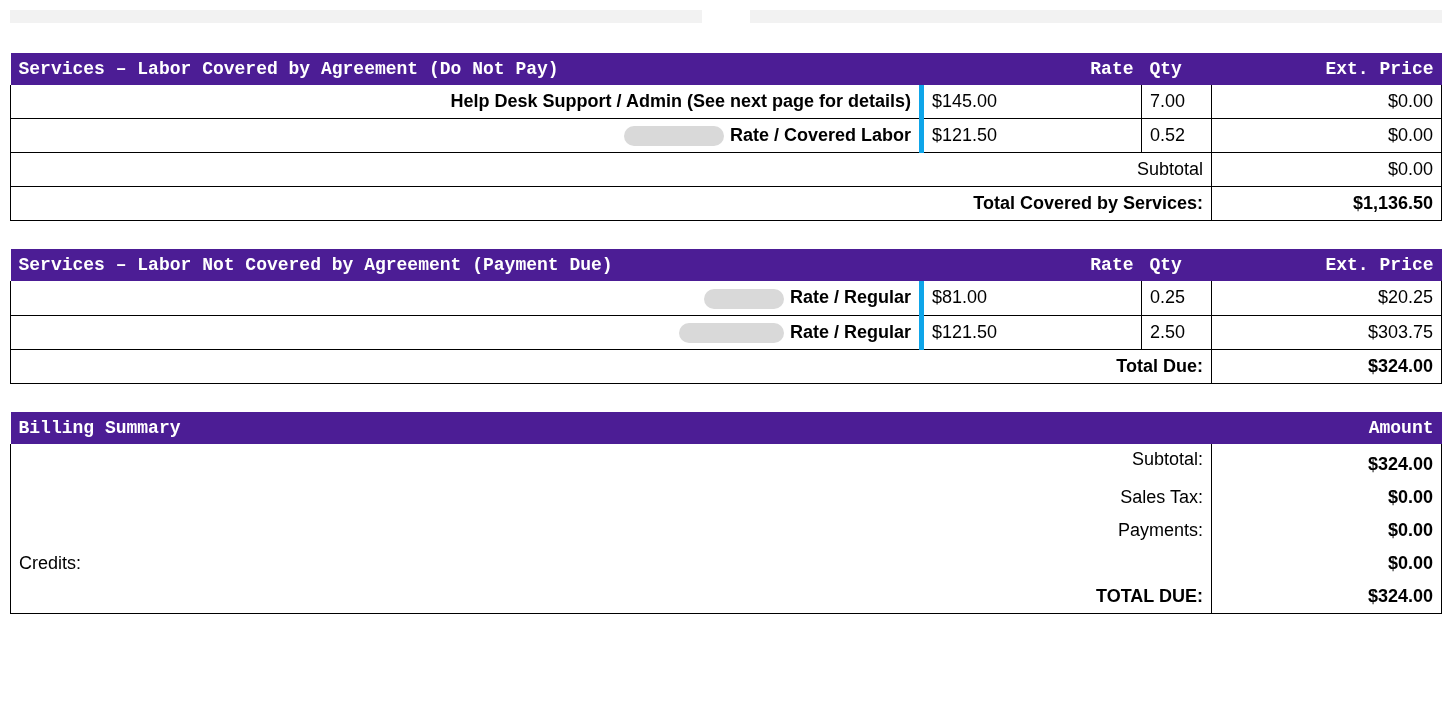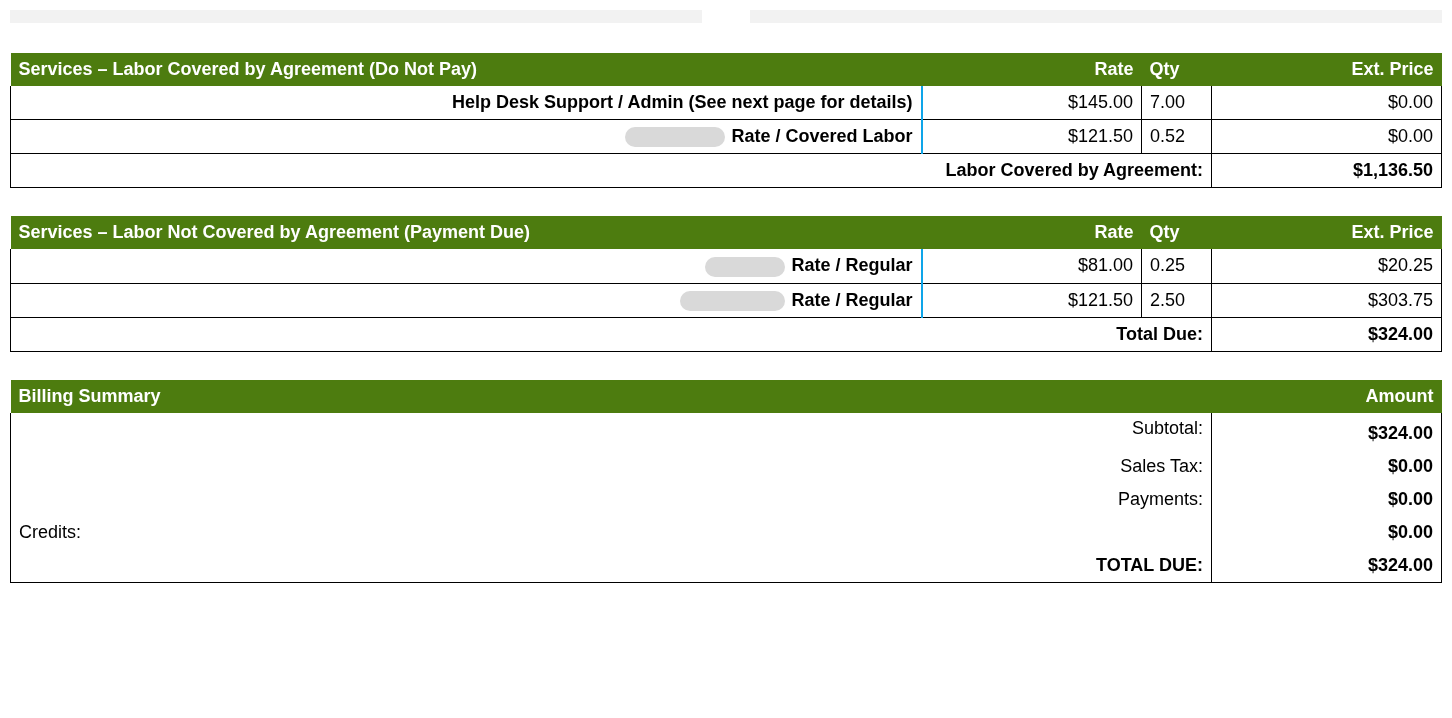--- a/index.html
+++ b/index.html
@@ -16,37 +16,38 @@
   table {
     border-collapse: collapse;
     width: 100%;
     table-layout: fixed;
   }
   th, td {
     padding: 6px 8px;
     vertical-align: middle;
   }
   .hdr {
-    background: #4d7c0f;
+    background: #4c1d95;
     color: #fff;
     font-weight: bold;
     text-align: left;
+    font-family: Liberation Mono, monospace;
   }
   .hdr.r { text-align: right; }
   .hdr.c { }
   .col-desc { width: auto; }
   .col-rate { width: 220px; }
   .col-qty { width: 70px; }
   .col-ext { width: 230px; }
   .col-amt { width: 230px; }
 
   .row td { border-top: 1px solid #000; }
   .row:first-of-type td { border-top: none; }
   .row td.cell-desc { font-weight: bold; text-align: right; }
-  .row td.cell-rate { text-align: right; border-left: 2px solid #0ea5e9; }
+  .row td.cell-rate { text-align: left; border-left: 5px solid #0ea5e9; }
   .row td.cell-qty  { border-left: 1px solid #000; }
   .row td.cell-ext  { text-align: right; border-left: 1px solid #000; }
 
   .totrow td { border-top: 1px solid #000; padding: 6px 8px; }
   .totrow .lbl { text-align: right; }
   .totrow .val { text-align: right; border-left: 1px solid #000; }
   .totrow.bold td { font-weight: bold; }
 
   .outer {
     border-left: 1px solid #000;
@@ -105,22 +106,26 @@
           <td class="cell-rate">$145.00</td>
           <td class="cell-qty">7.00</td>
           <td class="cell-ext">$0.00</td>
         </tr>
         <tr class="row">
           <td class="cell-desc"><span class="redact" style="width: 100px;"></span><span>Rate / Covered Labor</span></td>
           <td class="cell-rate">$121.50</td>
           <td class="cell-qty">0.52</td>
           <td class="cell-ext">$0.00</td>
         </tr>
+        <tr class="totrow">
+          <td class="lbl" colspan="3">Subtotal</td>
+          <td class="val">$0.00</td>
+        </tr>
         <tr class="totrow bold">
-          <td class="lbl" colspan="3">Labor Covered by Agreement:</td>
+          <td class="lbl" colspan="3">Total Covered by Services:</td>
           <td class="val">$1,136.50</td>
         </tr>
       </tbody>
   </table>
 </div>
 
 <div class="section">
   <table>
     <colgroup>
       <col class="col-desc">

